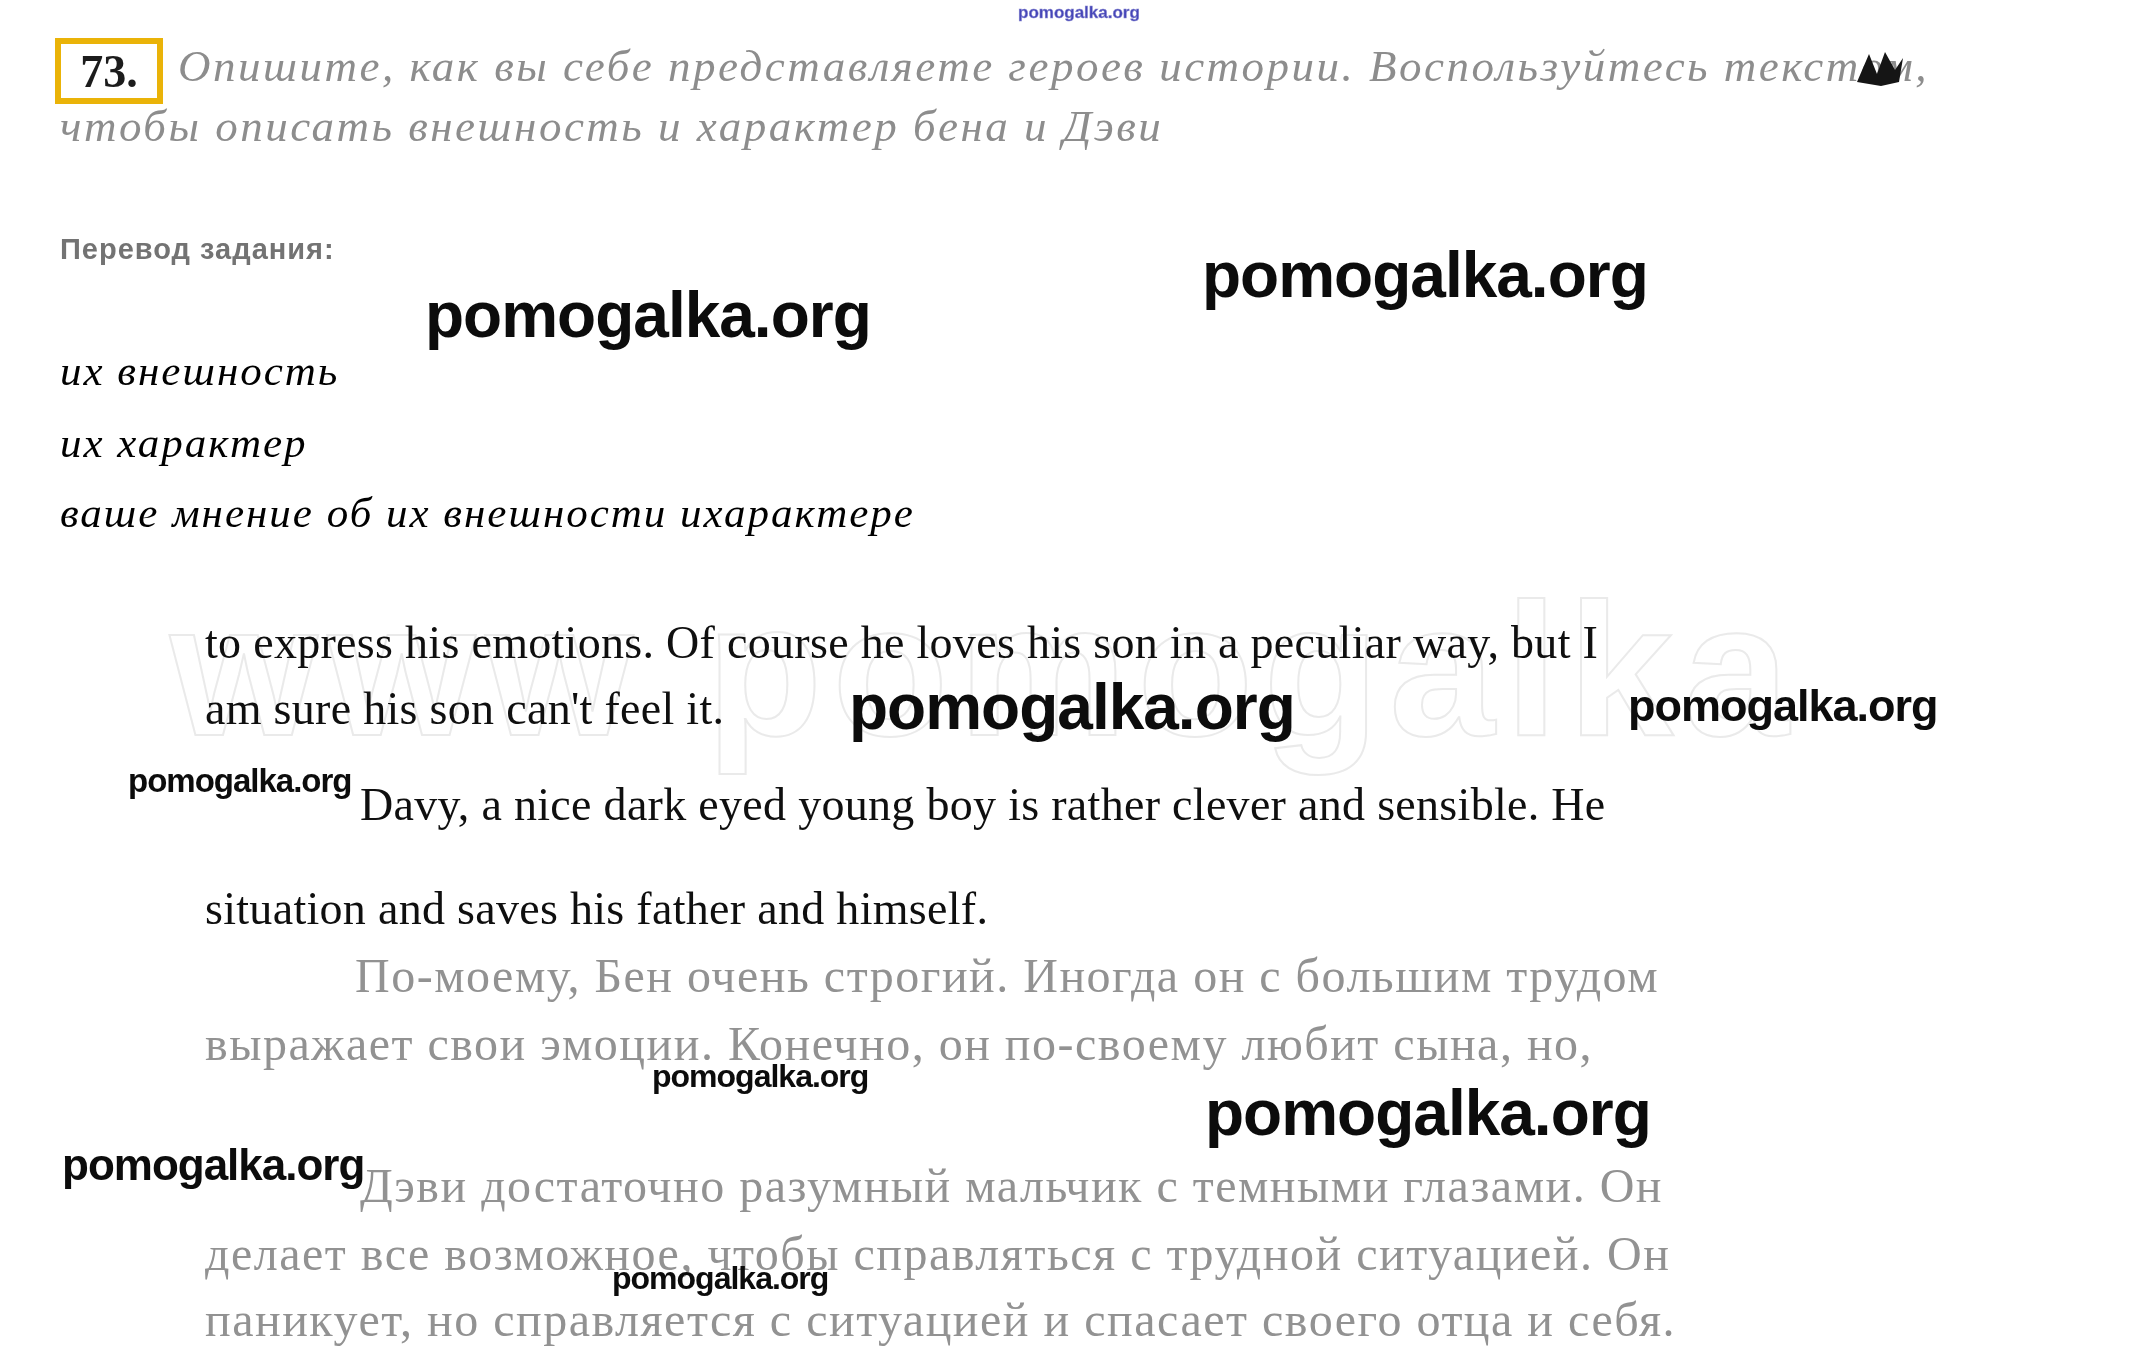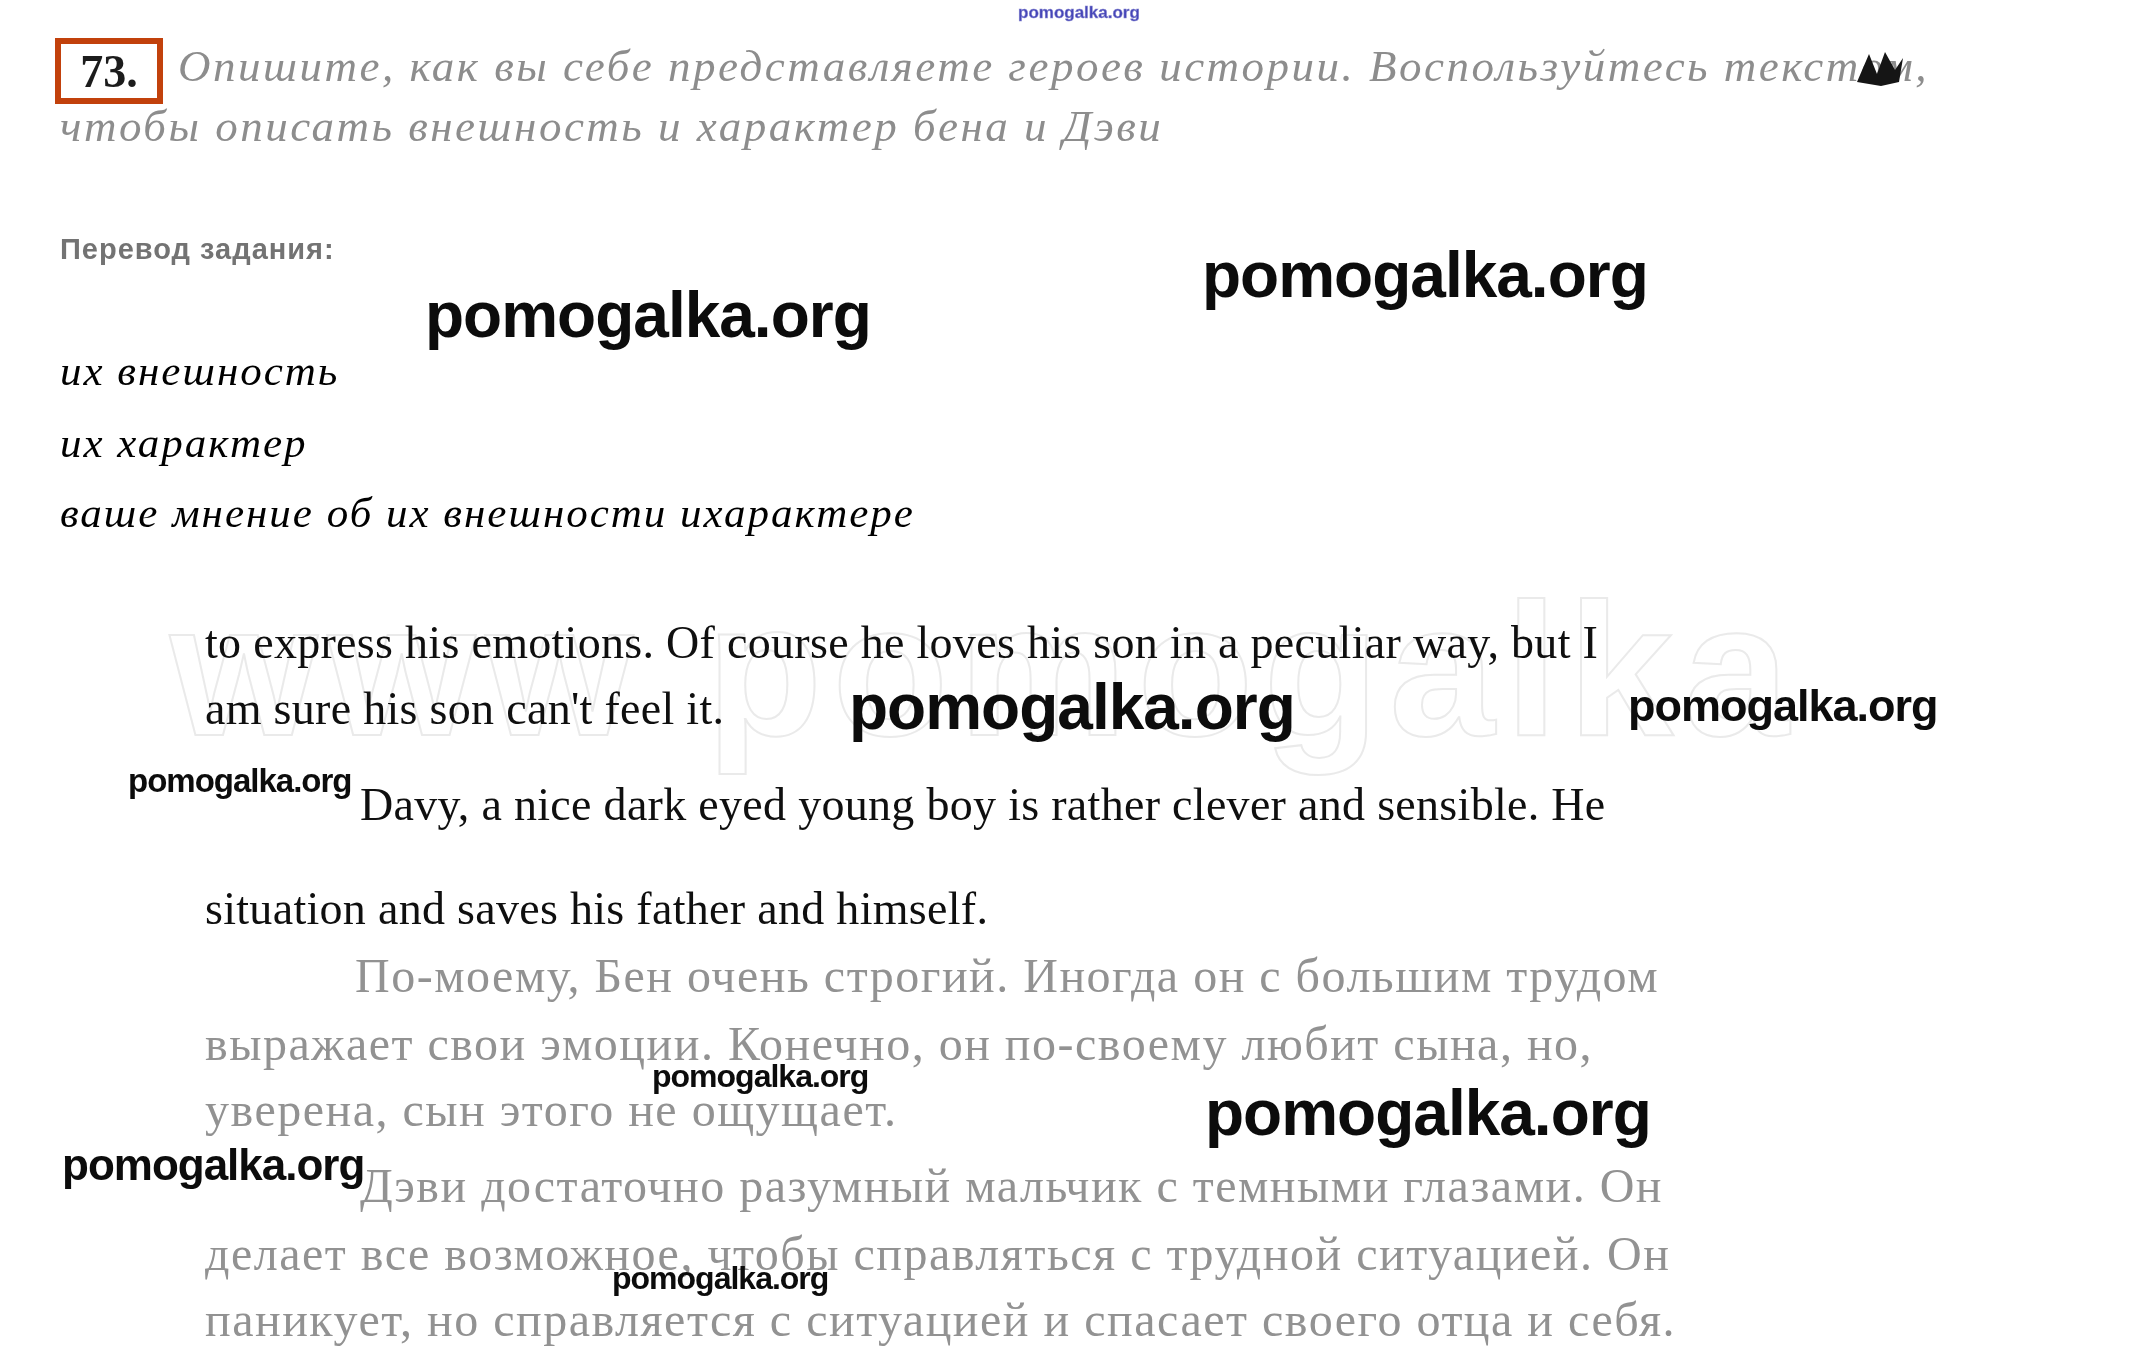--- a/index.html
+++ b/index.html
@@ -7,21 +7,21 @@
     position:relative;
     width:2156px;height:1353px;
     background:#ffffff;
     overflow:hidden;
     font-family:"Liberation Serif", serif;
   }
   .abs{position:absolute;white-space:nowrap;}
   
   .num-box{
     left:55px;top:38px;width:96px;height:54px;
-    border:6px solid #c2410c;
+    border:6px solid #eab308;
     display:flex;align-items:center;justify-content:center;
     font-weight:bold;font-size:46px;color:#1c1c1c;
     font-family:"Liberation Serif",serif;
   }
   
   .task{
     color:#8d8d8d;font-style:italic;font-size:45px;letter-spacing:2.5px;
     font-family:"Liberation Serif",serif;
   }
   .trans-label{
@@ -92,21 +92,20 @@
 
   <div class="abs wm" style="left:849px;top:670px;font-size:64px;">pomogalka.org</div>
   <div class="abs wm" style="left:1628px;top:680px;font-size:45px;">pomogalka.org</div>
   <div class="abs wm" style="left:128px;top:762px;font-size:33px;">pomogalka.org</div>
 
   <div class="abs en" style="left:360px;top:778px;">Davy, a nice dark eyed young boy is rather clever and sensible. He</div>
   <div class="abs en" style="left:205px;top:882px;">situation and saves his father and himself.</div>
 
   <div class="abs ru" style="left:355px;top:948px;">По-моему, Бен очень строгий. Иногда он с большим трудом</div>
   <div class="abs ru" style="left:205px;top:1016px;">выражает свои эмоции. Конечно, он по-своему любит сына, но,</div>
-  <div class="abs ru" style="left:205px;top:1082px;">уверена, сын этого не ощущает.</div>
 
   <div class="abs wm" style="left:652px;top:1058px;font-size:32px;">pomogalka.org</div>
   <div class="abs wm" style="left:1205px;top:1076px;font-size:64px;">pomogalka.org</div>
   <div class="abs wm" style="left:62px;top:1140px;font-size:44px;">pomogalka.org</div>
 
   <div class="abs ru" style="left:360px;top:1158px;">Дэви достаточно разумный мальчик с темными глазами. Он</div>
   <div class="abs ru" style="left:205px;top:1226px;">делает все возможное, чтобы справляться с трудной ситуацией. Он</div>
   <div class="abs ru" style="left:205px;top:1292px;">паникует, но справляется с ситуацией и спасает своего отца и себя.</div>
 
   <div class="abs wm" style="left:612px;top:1260px;font-size:32px;">pomogalka.org</div>

